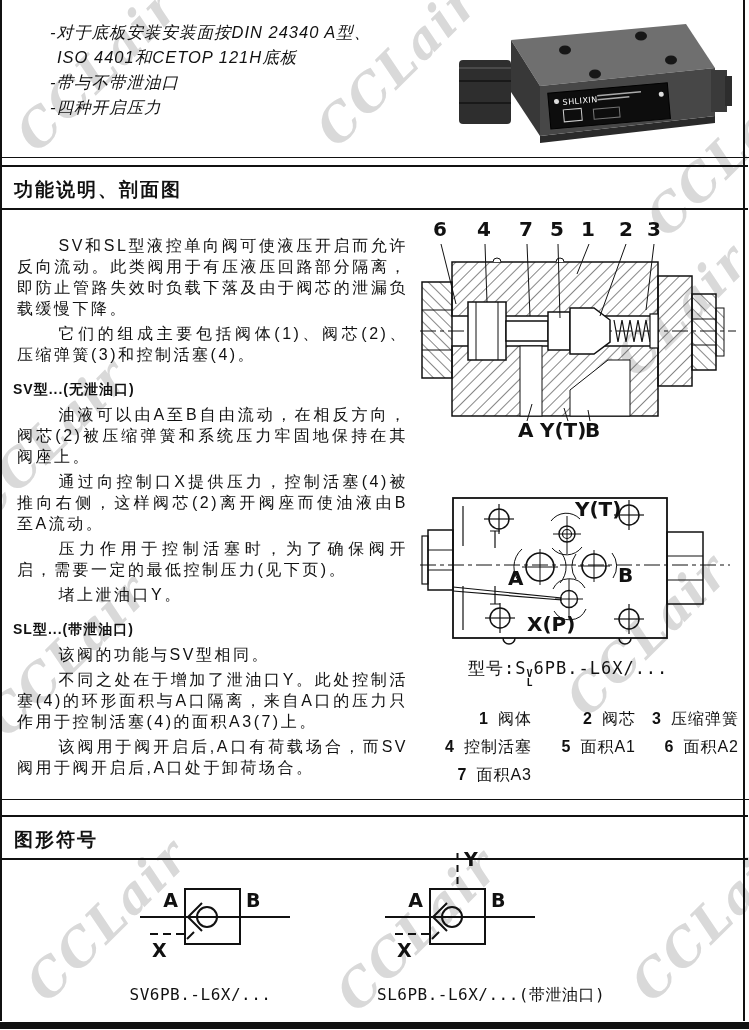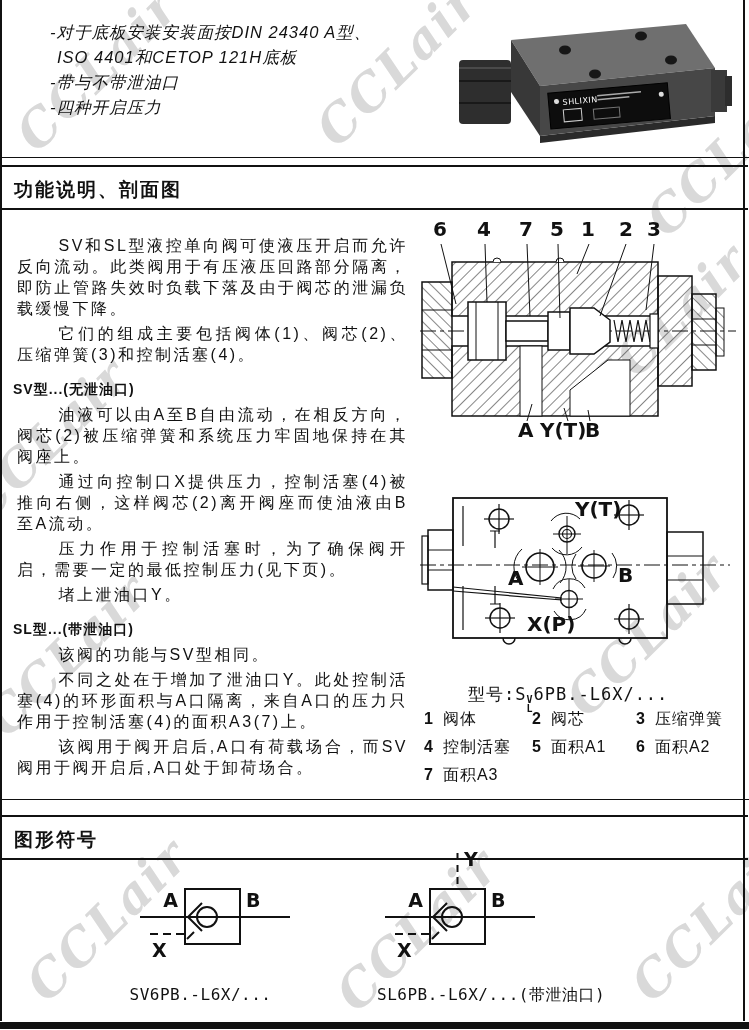--- a/index.html
+++ b/index.html
@@ -27,26 +27,26 @@
   }
   
   .intro{position:absolute;left:50px;top:20px;z-index:1;font-size:16.5px;line-height:25px;letter-spacing:1px;font-style:italic;}
   .intro .cont{padding-left:7px;}
   
   .leftcol{position:absolute;left:13px;top:231px;width:399px;z-index:1;
     font-size:16px;line-height:21px;letter-spacing:2.5px;text-align:justify;}
   .leftcol p{margin:4px;text-indent:2.6em;}
   .leftcol .subhead{font-weight:bold;text-indent:0;letter-spacing:1px;margin:14px 0 2px 0;font-size:14px;}
   
-  .model-line{position:absolute;left:468px;top:683px;z-index:1;font-size:17px;letter-spacing:1px;
+  .model-line{position:absolute;left:468px;top:657px;z-index:1;font-size:17px;letter-spacing:1px;
     font-family:"DejaVu Sans Mono",monospace;}
   .stack{display:inline-flex;flex-direction:column;font-size:10px;line-height:9px;font-weight:bold;
     vertical-align:-3px;font-family:"DejaVu Sans Mono",monospace;}
   .legend{position:absolute;left:424px;top:705px;width:315px;z-index:1;
-    display:grid;grid-template-columns:108px 104px auto;font-size:16px;line-height:28px;letter-spacing:1px;}
+    display:grid;grid-template-columns:108px 104px auto;font-size:16px;line-height:28px;letter-spacing:1px;text-align:right;}
   .legend b{margin-right:9px;}
   
   .sym-wrap{position:absolute;z-index:1;}
   .caption{position:absolute;z-index:1;font-family:"DejaVu Sans Mono",monospace;font-size:16px;letter-spacing:.5px;}
   svg{display:block;}
   svg text{font-family:"DejaVu Sans","Liberation Sans",sans-serif;}
   .dwg text{font-weight:bold;}
 </style>
 </head>
 <body>

